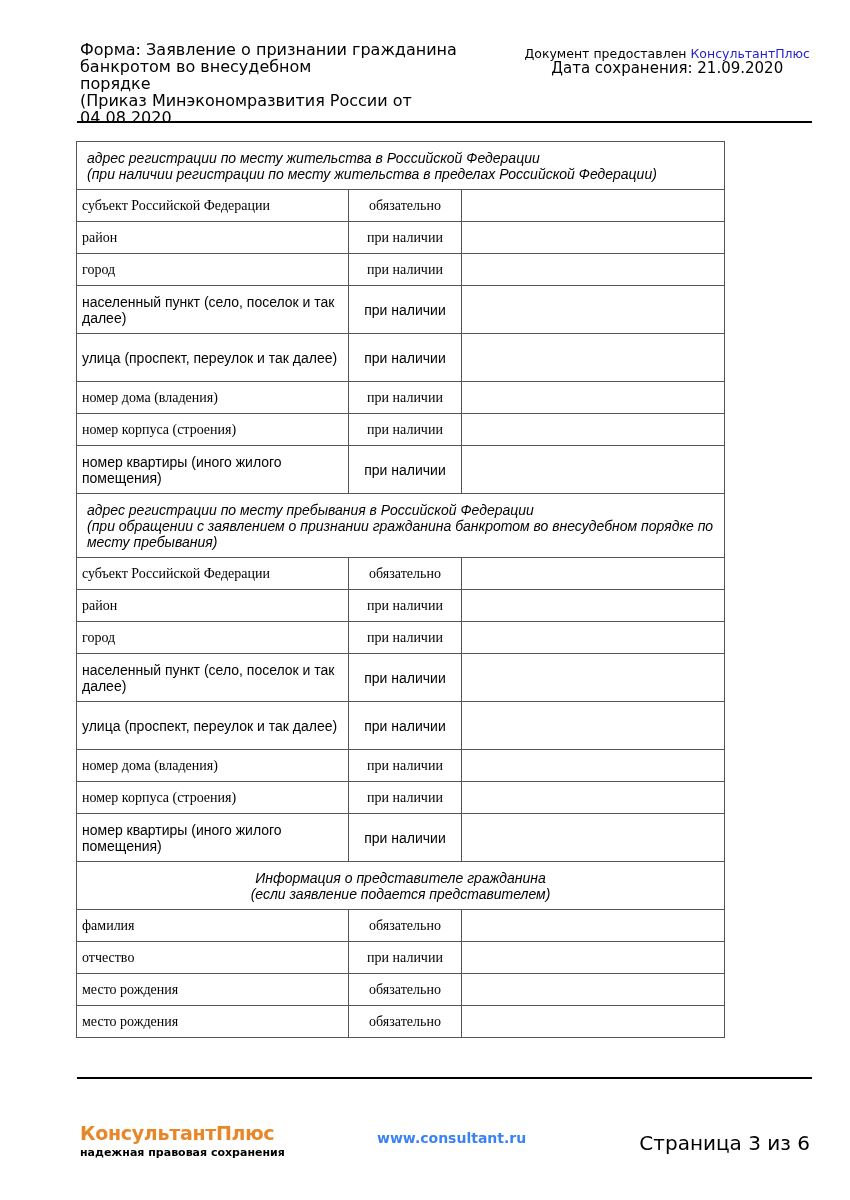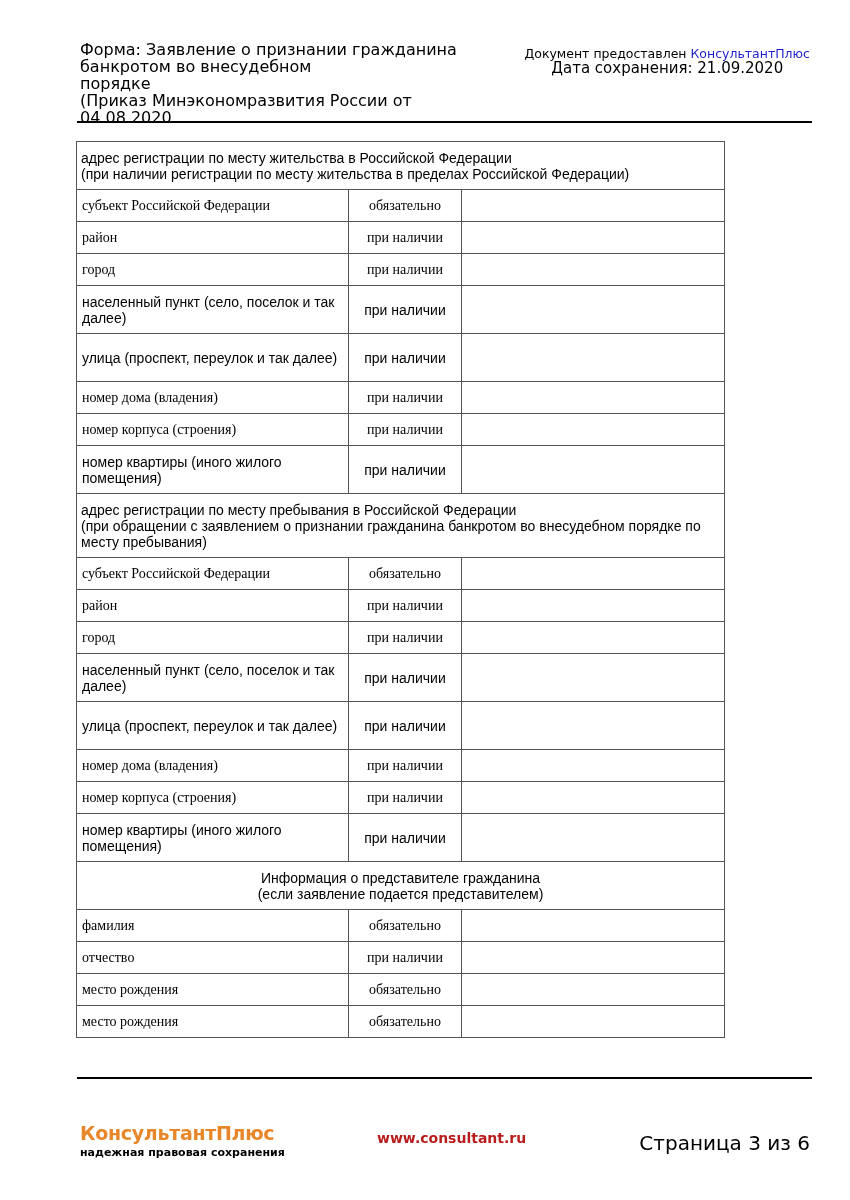--- a/index.html
+++ b/index.html
@@ -9,25 +9,25 @@
   .hdr-right .date { font-size:15px;text-align:center; }
   .brand-blue { color:#1f1fd0; }
   .rule { position:absolute; left:77px; width:735px; height:2px; background:#000; }
   table.form { position:absolute; left:76px; top:141px; width:649px; border-collapse:collapse; font-family:"Liberation Sans", sans-serif; font-size:14px; line-height:16px; }
   table.form td { border:1px solid #555; padding:0 5px; vertical-align:middle; }
   td.c1 { width:261px; }
   td.c2 { width:102px; text-align:center; }
   td.c3 { }
   tr.h31 td { height:31px;font-family:Liberation Serif, serif; }
   tr.h48 td { height:47px; }
-  tr.sec td { padding:4px 4px; }
+  tr.sec td { padding:4px 10px;font-style:italic; }
   tr.sec.center td { text-align:center; }
   .foot-brand { position:absolute; left:80px; top:1122px; font-family:"DejaVu Sans", sans-serif; font-weight:bold; font-size:19px; color:#e8872a; letter-spacing:-0.3px; }
   .foot-tag { position:absolute; left:80px; top:1146px; font-family:"DejaVu Sans", sans-serif; font-weight:bold; font-size:11px; }
-  .foot-url { position:absolute; left:377px; top:1130px; font-family:"DejaVu Sans", sans-serif; font-weight:bold; font-size:14px; color:#b91c1c; }
+  .foot-url { position:absolute; left:377px; top:1130px; font-family:"DejaVu Sans", sans-serif; font-weight:bold; font-size:14px; color:#3b82f6; }
   .foot-page { position:absolute; right:40px; top:1131px; font-size:20px;margin-left:20px; }
 </style>
 </head>
 <body>
 
 <div class="hdr-left">
   <div>Форма: Заявление о признании гражданина банкротом во внесудебном</div>
   <div>порядке</div>
   <div>(Приказ Минэкономразвития России от 04.08.2020 ...</div>
 </div>

